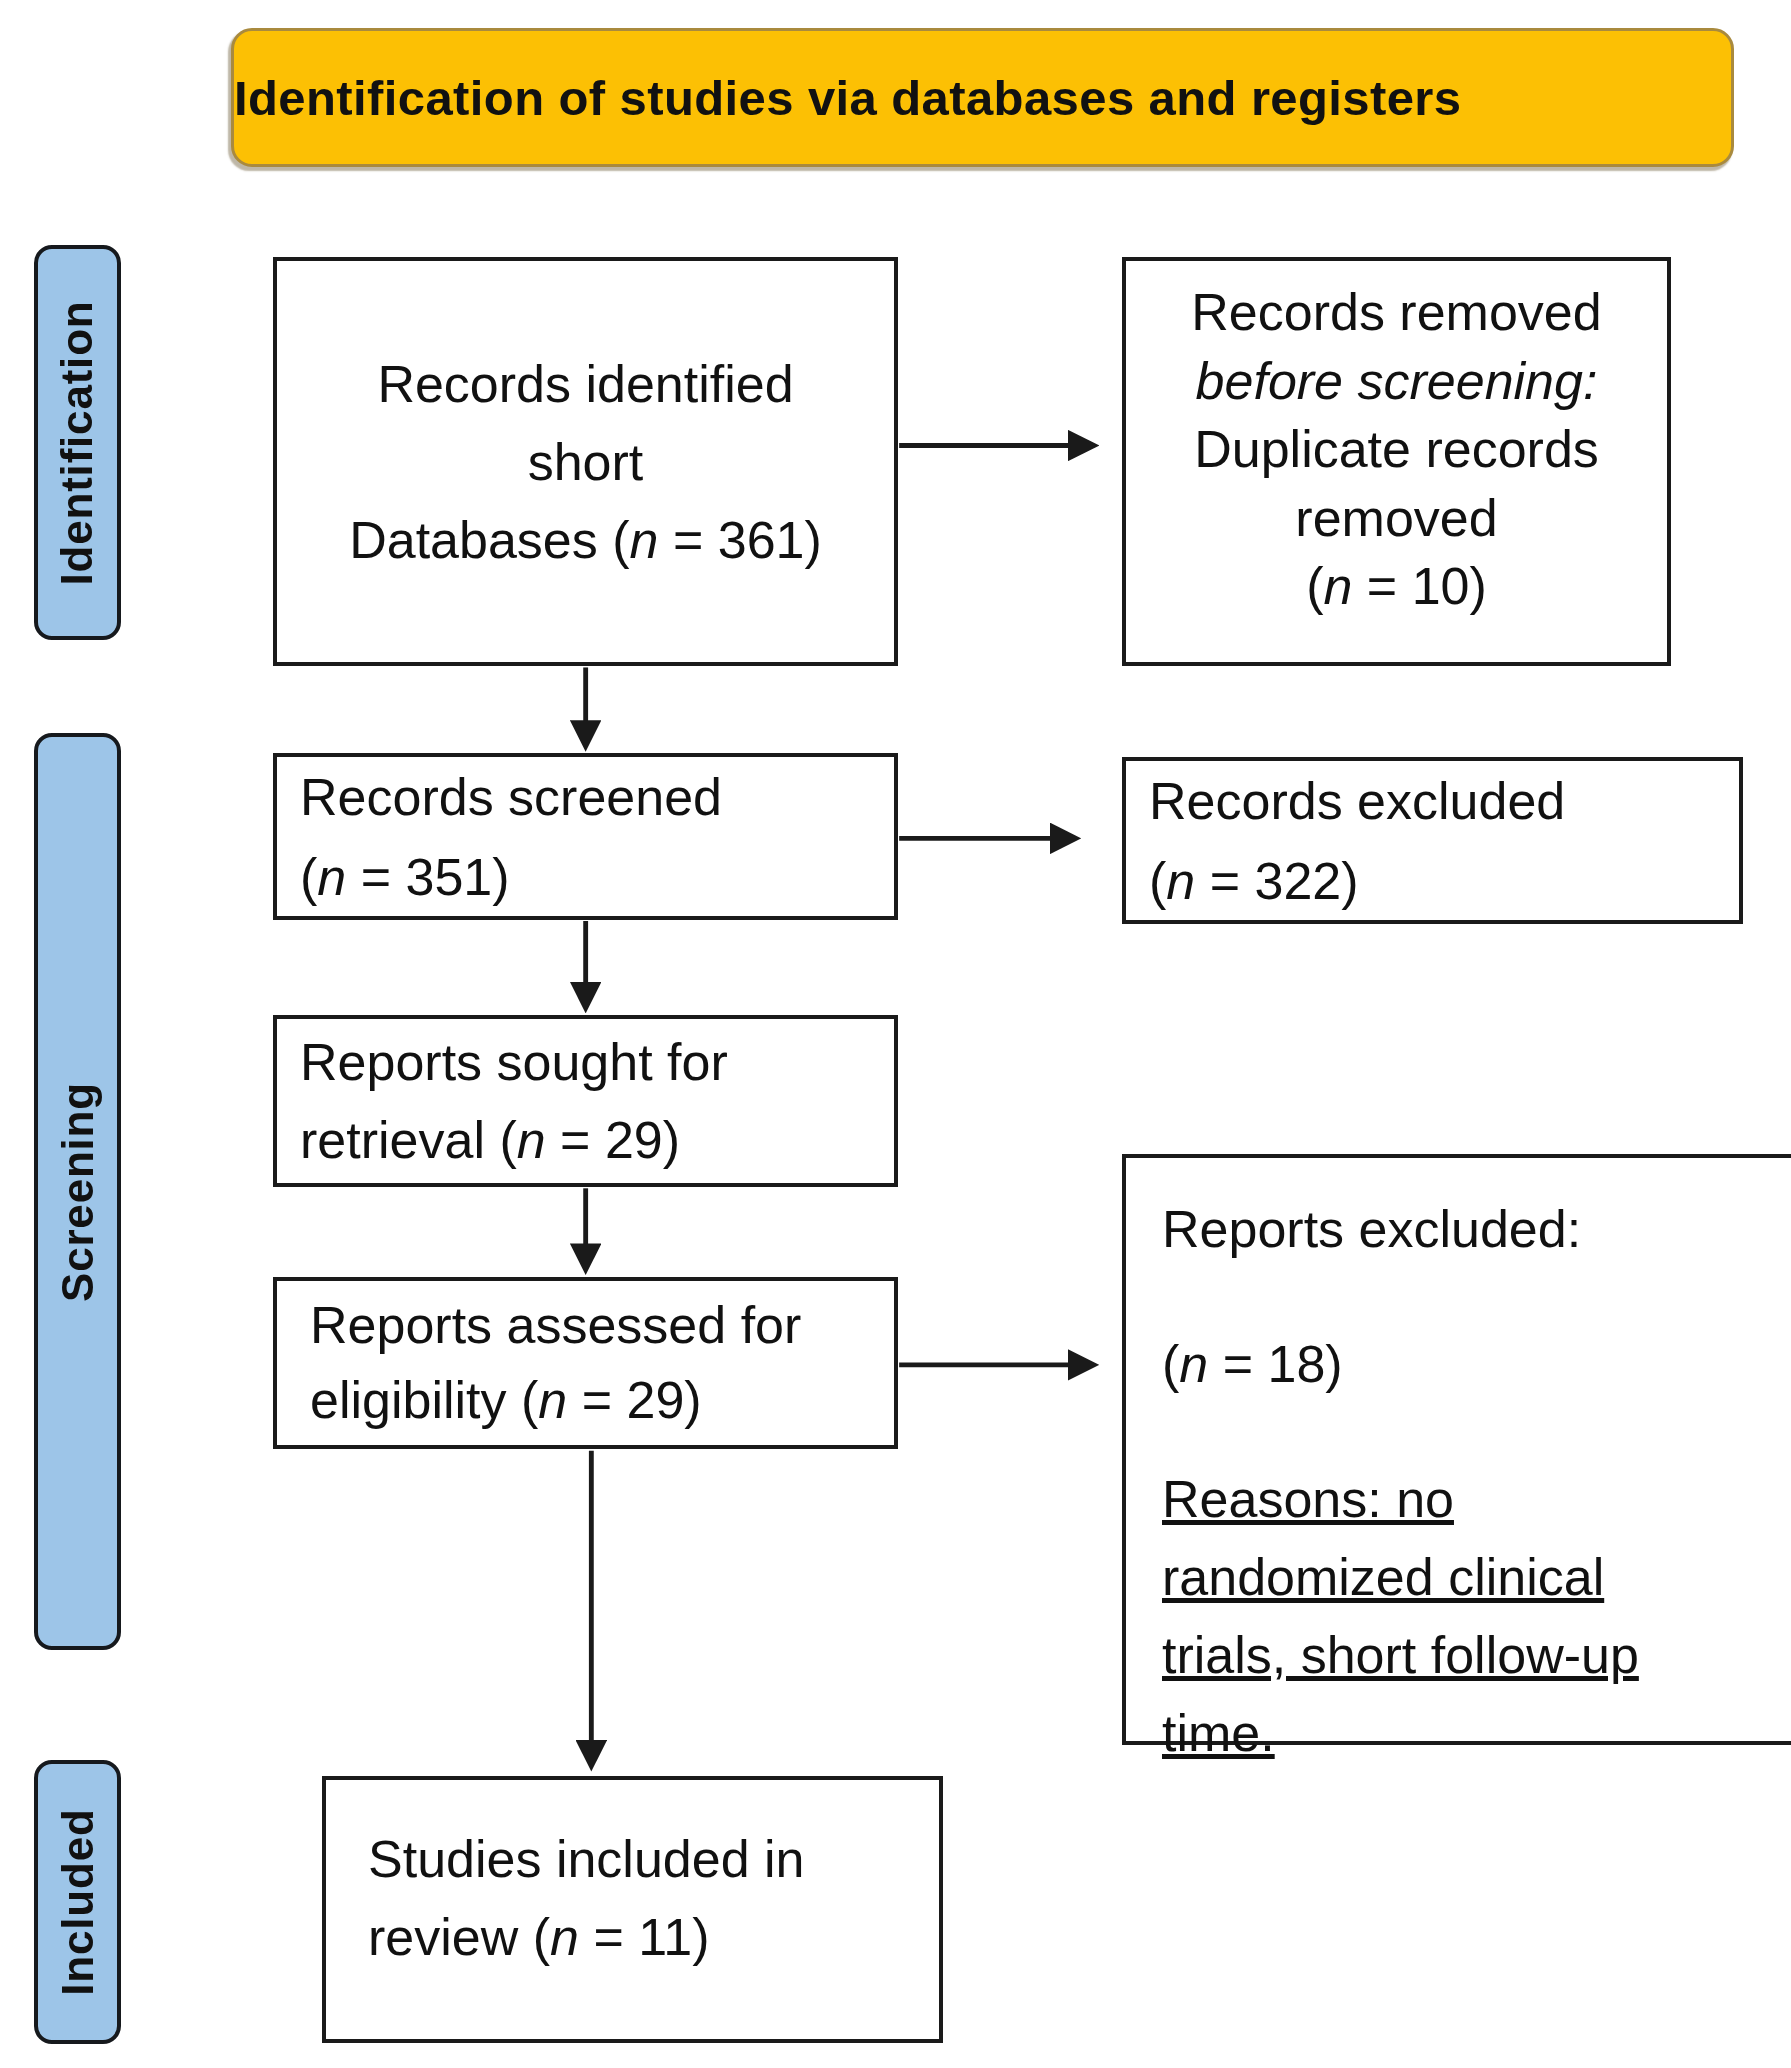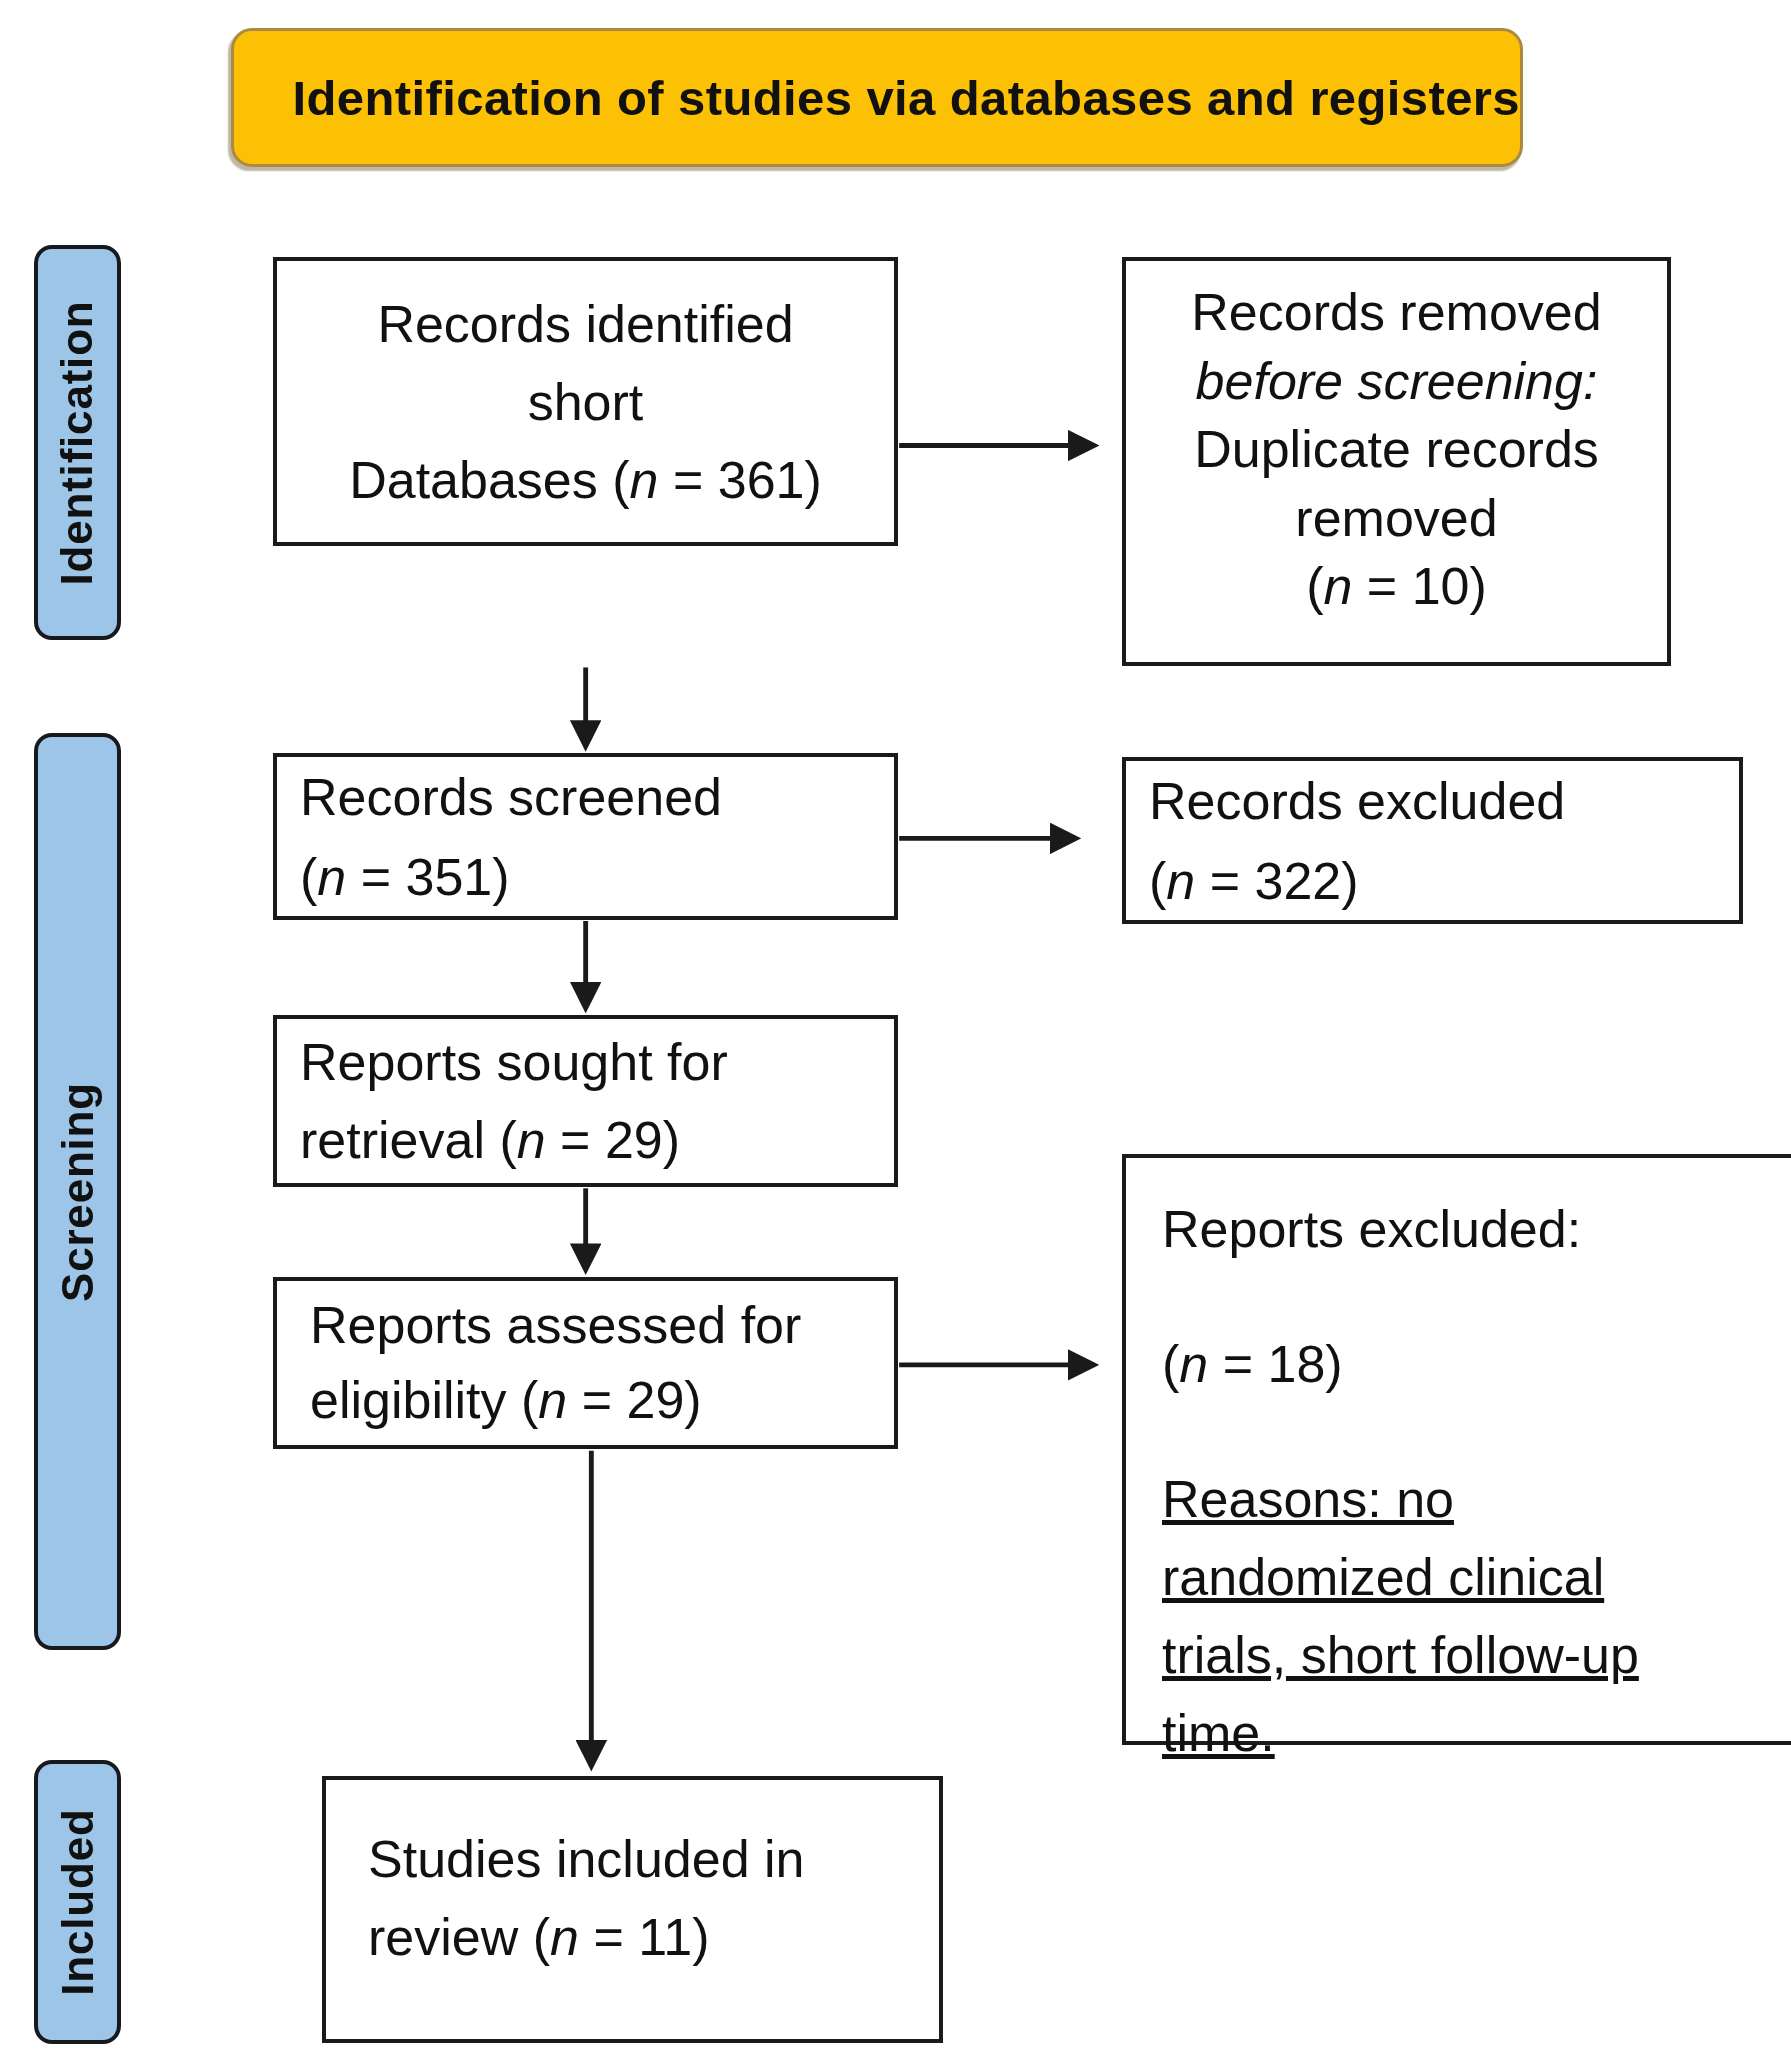--- a/index.html
+++ b/index.html
@@ -12,24 +12,24 @@
     --background:#FFFFFF;
   }
   html,body{margin:0;padding:0;background:var(--background);}
   .canvas{
     position:relative;width:1791px;height:2068px;overflow:hidden;
     background:var(--background);color:var(--text);
     font-family:"Liberation Sans", sans-serif;
   }
   
   .banner{
-    position:absolute;left:231px;top:28px;width:1292px;height:139px;
+    position:absolute;left:231px;top:28px;width:1503px;height:139px;
     box-sizing:border-box;border:3.2px solid var(--banner-border);
     border-radius:21px;background:var(--banner-fill);
-    display:flex;align-items:center;justify-content:flex-end;
+    display:flex;align-items:center;justify-content:flex-start;
     font-weight:bold;font-size:49px;letter-spacing:0.4px;
     box-shadow:-2.4px 3.2px 1.6px rgba(110,95,60,0.45);
   }
   
   .stage{
     position:absolute;left:34px;width:87px;box-sizing:border-box;
     background:var(--stage-fill);border:4.9px solid var(--stage-border);
     border-radius:18px;display:flex;align-items:center;justify-content:center;
   }
   .stage span{
@@ -40,21 +40,21 @@
   .stage-screening{top:733px;height:917px;}
   .stage-included{top:1760px;height:284px;}
   
   .fbox{
     position:absolute;box-sizing:border-box;background:#fff;
     border:4px solid var(--box-border);font-size:52px;line-height:1.5;
   }
   .fbox .it{font-style:italic;}
   .center-txt{display:flex;flex-direction:column;align-items:center;justify-content:center;text-align:center;}
   .left-col{display:flex;flex-direction:column;}
-  .box-identified{left:273px;top:257px;width:625px;height:289px;}
+  .box-identified{left:273px;top:257px;width:625px;height:409px;}
   .box-removed{left:1122px;top:257px;width:549px;height:409px;line-height:1.32;padding-bottom:24px;}
   .box-screened{left:273px;top:753px;width:625px;height:167px;justify-content:space-between;padding:6.5px 23px 4.9px 23px;line-height:1.3;}
   .box-records-excluded{left:1122px;top:757px;width:621px;height:167px;justify-content:space-between;padding:6.5px 23px 4.9px 23px;line-height:1.3;}
   .box-sought{left:273px;top:1015px;width:625px;height:172px;justify-content:center;padding:0 16px 0 23px;}
   .box-assessed{left:273px;top:1277px;width:625px;height:172px;justify-content:center;padding:0 16px 0 33px;line-height:1.45;}
   .box-reports-excluded{left:1122px;top:1154px;width:750px;height:591px;padding:32px 21px 16px 36px;gap:57px;}
   .box-reports-excluded .reasons{max-width:519px;text-decoration:underline;}
   .box-included{left:322px;top:1776px;width:621px;height:267px;justify-content:center;padding:0 16px 24px 42px;}
   
   .arrows{position:absolute;left:0;top:0;width:1791px;height:2068px;pointer-events:none;}

